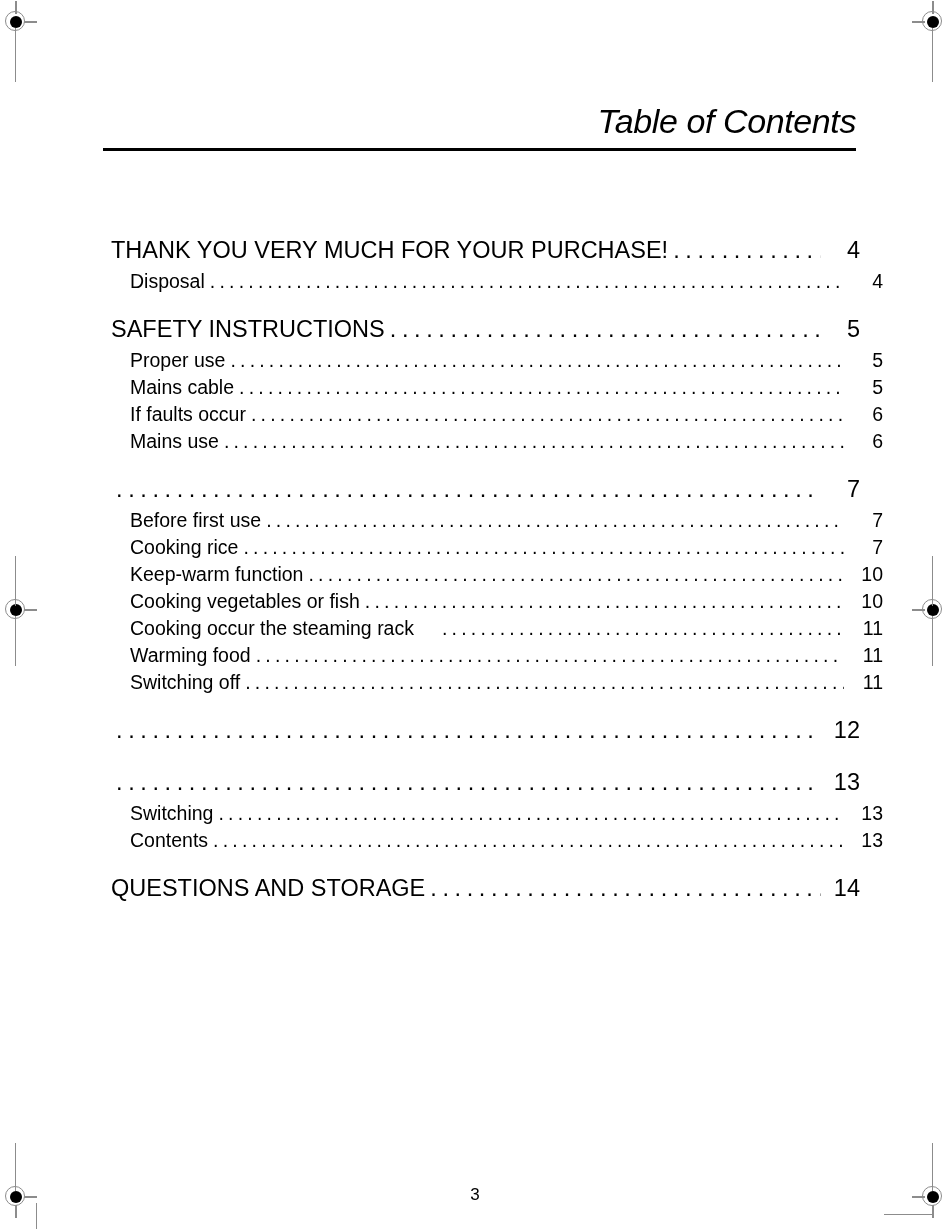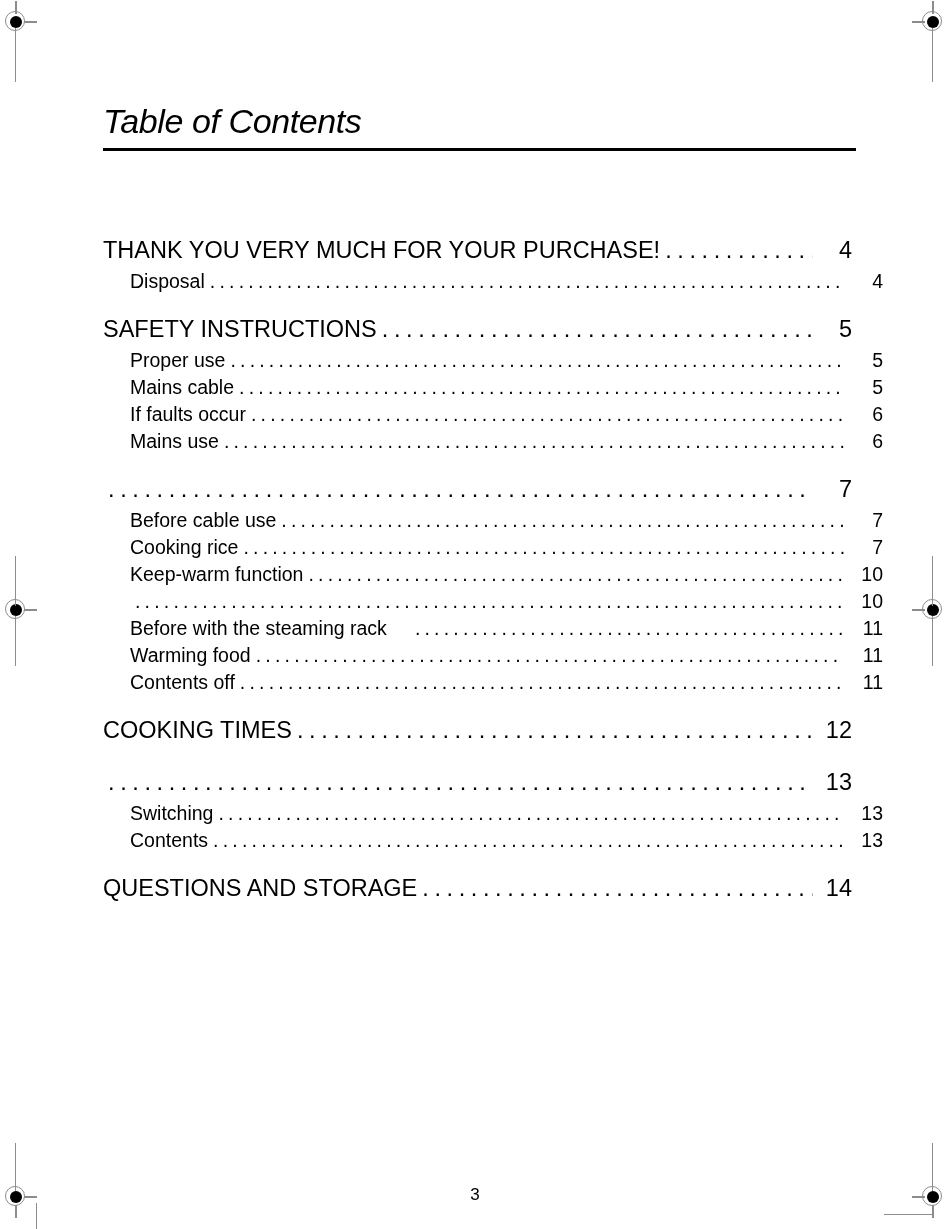--- a/index.html
+++ b/index.html
@@ -79,20 +79,21 @@
 
   .doc-title {
     font-size: 34px;
     font-style: italic;
     font-weight: normal;
     letter-spacing: -0.4px;
     line-height: 1;
     margin: 0;
     padding-top: 104px;
     white-space: nowrap;
+    text-align: right;
   }
 
   .title-rule {
     margin-top: 10px;
     height: 3px;
     background: #000000;
     width: 753px;
   }
 
   .toc {
@@ -118,20 +119,21 @@
   .toc-page {
     flex: 0 0 auto;
     text-align: right;
   }
 
   
   .lvl1 {
     font-size: 23.5px;
     line-height: 36px;
     margin-top: 16px;
+    margin-left: 8px;
   }
   .lvl1:first-child { margin-top: 0; }
   .lvl1 .toc-leader { letter-spacing: 5.6px; font-size: 23.5px; }
   .lvl1 .toc-page { width: 34px; padding-right: 4px; }
 
   
   .lvl2 {
     font-size: 19.5px;
     line-height: 27px;
     padding-left: 27px;
@@ -244,55 +246,55 @@
         <div class="toc-entry lvl2">
           <span class="toc-label">Mains use</span>
           <span class="toc-leader" aria-hidden="true">.........................................................................................</span>
           <span class="toc-page">6</span>
         </div>
         <div class="toc-entry lvl1">
           <span class="toc-leader" aria-hidden="true">.........................................................................................</span>
           <span class="toc-page">7</span>
         </div>
         <div class="toc-entry lvl2">
-          <span class="toc-label">Before cable use</span>
+          <span class="toc-label">Before first use</span>
           <span class="toc-leader" aria-hidden="true">.........................................................................................</span>
           <span class="toc-page">7</span>
         </div>
         <div class="toc-entry lvl2">
           <span class="toc-label">Cooking rice</span>
           <span class="toc-leader" aria-hidden="true">.........................................................................................</span>
           <span class="toc-page">7</span>
         </div>
         <div class="toc-entry lvl2">
           <span class="toc-label">Keep-warm function</span>
           <span class="toc-leader" aria-hidden="true">.........................................................................................</span>
           <span class="toc-page">10</span>
         </div>
         <div class="toc-entry lvl2">
+          <span class="toc-label">Cooking vegetables or fish</span>
           <span class="toc-leader" aria-hidden="true">.........................................................................................</span>
           <span class="toc-page">10</span>
         </div>
         <div class="toc-entry lvl2 gap-before-leader">
-          <span class="toc-label">Before with the steaming rack</span>
+          <span class="toc-label">Cooking occur the steaming rack</span>
           <span class="toc-leader" aria-hidden="true">.........................................................................................</span>
           <span class="toc-page">11</span>
         </div>
         <div class="toc-entry lvl2">
           <span class="toc-label">Warming food</span>
           <span class="toc-leader" aria-hidden="true">.........................................................................................</span>
           <span class="toc-page">11</span>
         </div>
         <div class="toc-entry lvl2">
-          <span class="toc-label">Contents off</span>
+          <span class="toc-label">Switching off</span>
           <span class="toc-leader" aria-hidden="true">.........................................................................................</span>
           <span class="toc-page">11</span>
         </div>
         <div class="toc-entry lvl1">
-          <span class="toc-label">COOKING TIMES</span>
           <span class="toc-leader" aria-hidden="true">.........................................................................................</span>
           <span class="toc-page">12</span>
         </div>
         <div class="toc-entry lvl1">
           <span class="toc-leader" aria-hidden="true">.........................................................................................</span>
           <span class="toc-page">13</span>
         </div>
         <div class="toc-entry lvl2">
           <span class="toc-label">Switching</span>
           <span class="toc-leader" aria-hidden="true">.........................................................................................</span>

